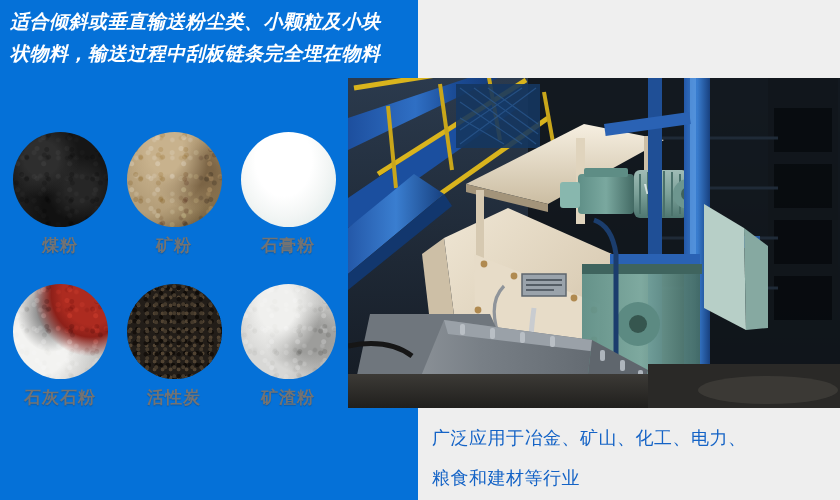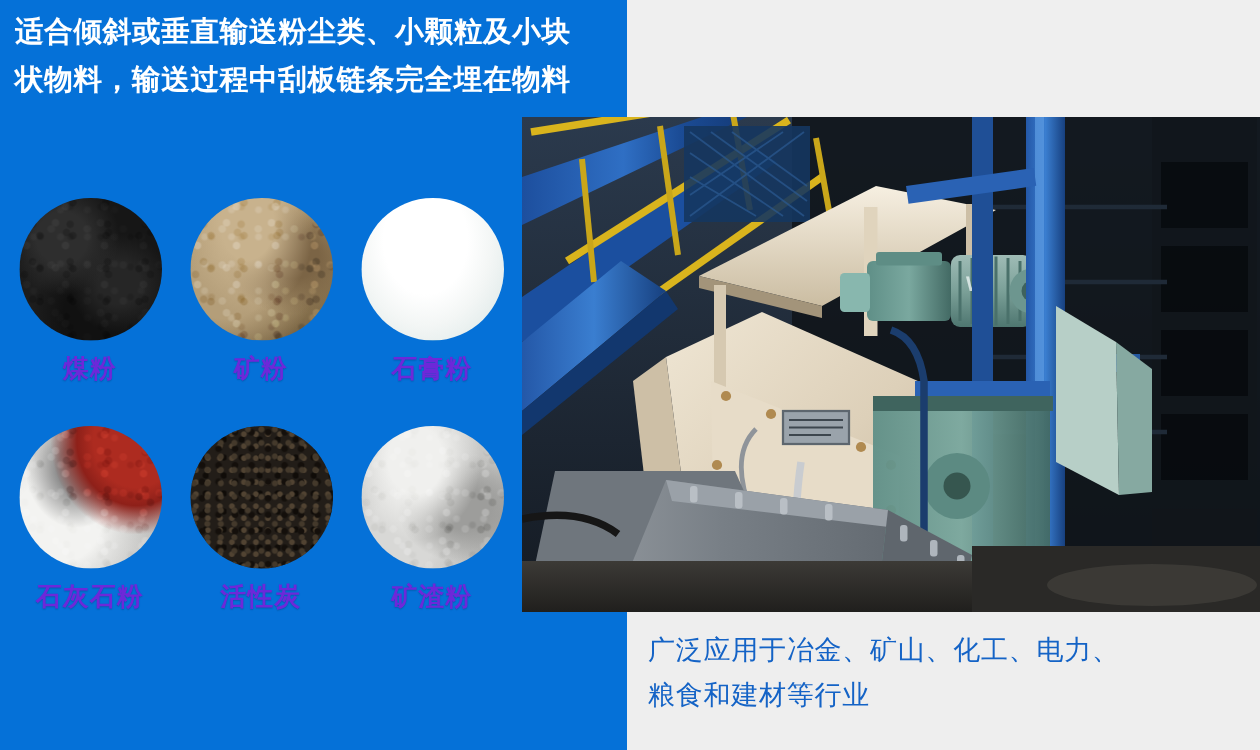--- a/index.html
+++ b/index.html
@@ -14,40 +14,41 @@
   
   .blue-left{
     position:absolute;left:0;top:0;width:418px;height:500px;
     background:#0571d8;
   }
   .banner-text{
     position:absolute;left:10px;top:6px;width:408px;
     color:#ffffff;font-size:19px;line-height:32px;font-weight:bold;
     letter-spacing:0.5px;
     white-space:pre-line;
+    font-style:italic;
   }
 
   
   .materials{
     position:absolute;left:0;top:126px;width:348px;height:285px;
   }
   .mat-cell{position:absolute;width:116px;text-align:center;}
   .mat-r1{top:0px;}
   .mat-r2{top:152px;}
   .mat-c1{left:2px;}
   .mat-c2{left:116px;}
   .mat-c3{left:230px;}
   .mat-circle{
     width:95px;height:95px;border-radius:50%;
     margin:6px auto 0 auto;
     position:relative;overflow:hidden;
     box-shadow:0 0 0 0 rgba(0,0,0,0);
   }
   .mat-label{
-    color:#6d28d9;font-size:17px;font-weight:bold;
+    color:#737373;font-size:17px;font-weight:bold;
     margin-top:7px;letter-spacing:1px;
     text-shadow:0 1px 1px rgba(0,0,0,.18);
   }
   
   .grain::after{
     content:"";position:absolute;inset:0;
     background-image:
       radial-gradient(circle at 18% 22%, rgba(255,255,255,.22) 0 2px, transparent 3px),
       radial-gradient(circle at 62% 14%, rgba(0,0,0,.22) 0 2px, transparent 3px),
       radial-gradient(circle at 80% 55%, rgba(255,255,255,.18) 0 2px, transparent 3px),
@@ -122,21 +123,21 @@
   }
   .photo svg{display:block;width:492px;height:330px;}
 
   
   .caption-panel{
     position:absolute;left:418px;top:408px;width:422px;height:92px;
     background:#eeeeee;
   }
   .caption-text{
     position:absolute;left:14px;top:10px;width:400px;
-    color:#1463c6;font-size:18px;line-height:30px;font-weight:normal;
+    color:#1463c6;font-size:18px;line-height:40px;font-weight:normal;
     letter-spacing:0.5px;white-space:pre-line;
   }
 </style>
 </head>
 <body>
 
 <div id="stage">
 
   <div class="blue-left"></div>
 

